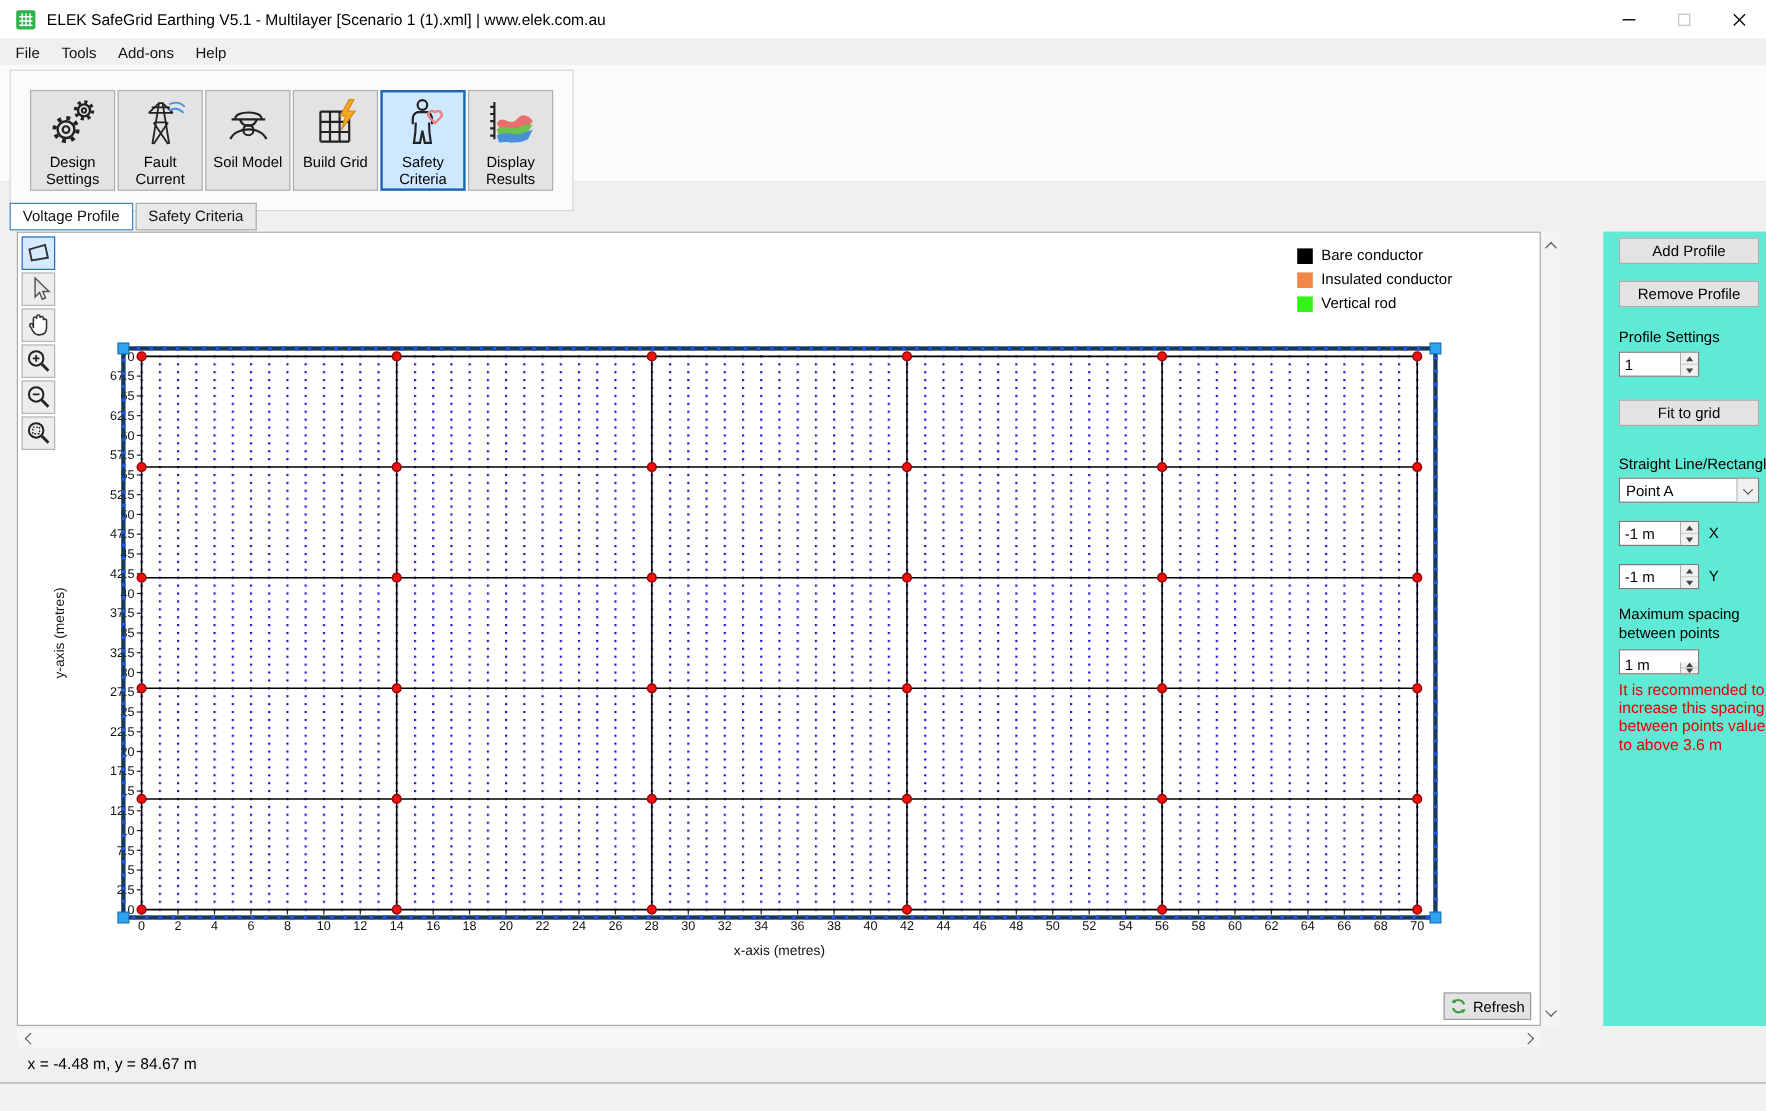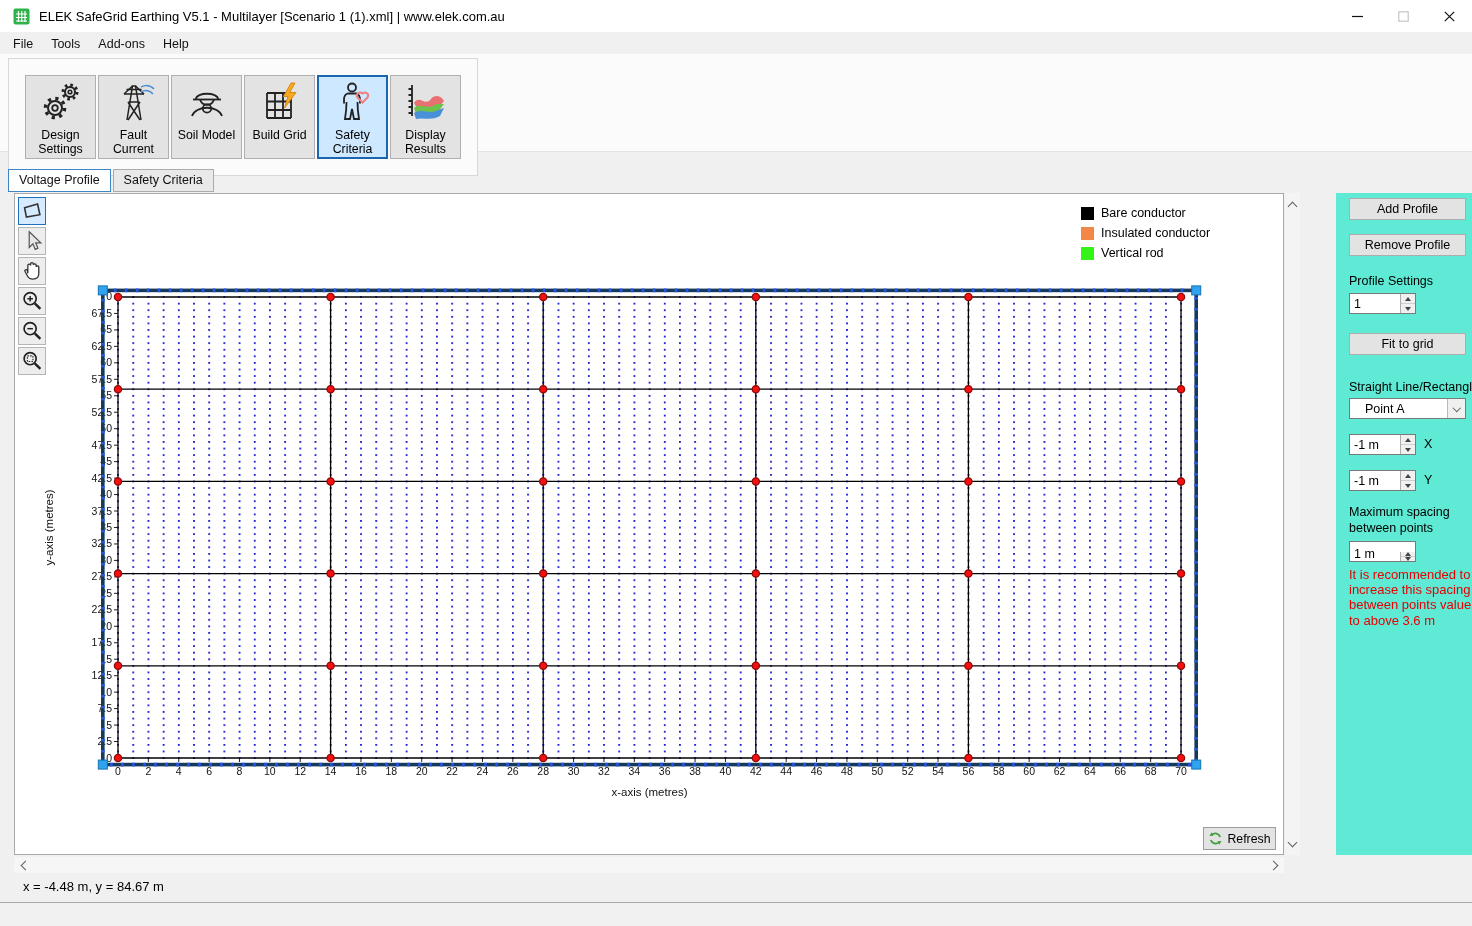--- a/index.html
+++ b/index.html
@@ -67,21 +67,21 @@
   .sblabel { position: absolute; left: 13px; font-size: 12.5px; color: #000; }
   .spinwrap { position: absolute; left: 13px; width: 67px; height: 21px; background: #FFF; border: 1px solid #7A7A7A; display: flex; }
   .spinwrap input { flex: 1; min-width: 0; border: none; outline: none; font-family: "Liberation Sans", sans-serif; font-size: 12.5px; padding: 0 4px; color: #000; background: transparent; }
   .spinbtns { width: 15px; border-left: 1px solid #ADADAD; display: flex; flex-direction: column; }
   .spinbtn { flex: 1; background: #F0F0F0; display: flex; align-items: center; justify-content: center; cursor: default; }
   .spinbtn + .spinbtn { border-top: 1px solid #CFCFCF; }
   .tri-up { width: 0; height: 0; border-left: 3.5px solid transparent; border-right: 3.5px solid transparent; border-bottom: 4.5px solid #444; }
   .tri-down { width: 0; height: 0; border-left: 3.5px solid transparent; border-right: 3.5px solid transparent; border-top: 4.5px solid #444; }
   .axlabel { position: absolute; font-size: 12.5px; color: #000; }
   .dropdown { position: absolute; left: 13px; width: 117px; height: 21px; background: #FFF; border: 1px solid #7A7A7A; display: flex; align-items: center; cursor: default; }
-  .dropdown .selval { flex: 1; font-size: 12.5px; padding-left: 15px; color: #000; }
+  .dropdown .selval { flex: 1; font-size: 12.5px; padding-left: 5px; color: #000; }
   .dropbtn { width: 18px; height: 100%; background: #F0F0F0; border-left: 1px solid #B9B9B9; display: flex; align-items: center; justify-content: center; }
   .dropbtn .chev { width: 5.5px; height: 5.5px; border-color: #555; margin-top: -2px; }
   .warning { position: absolute; left: 13px; width: 132px; font-size: 13px; line-height: 15.2px; color: #E60000; }
 
   
   .statustext { position: absolute; left: 23px; top: 879px; font-size: 13px; color: #000; }
   .bottomstrip { position: absolute; left: 0; top: 902px; width: 1472px; height: 24px; background: #F1F1F1; border-top: 1px solid #A9A9A9; }
 </style>
 </head>
 <body>

